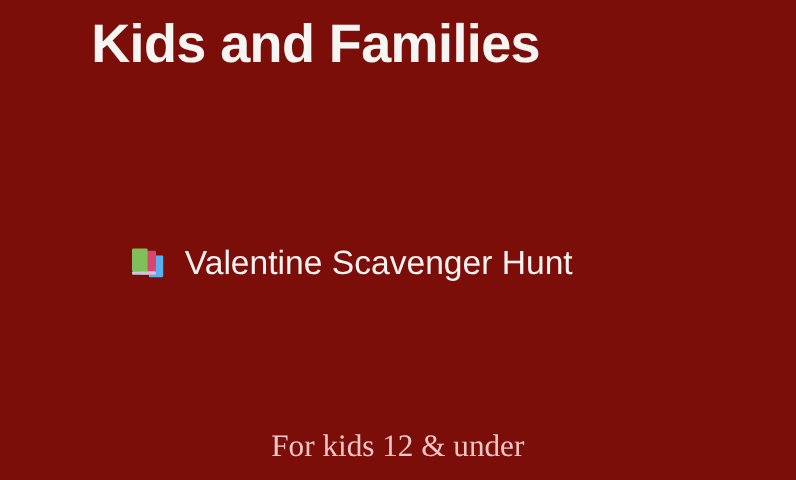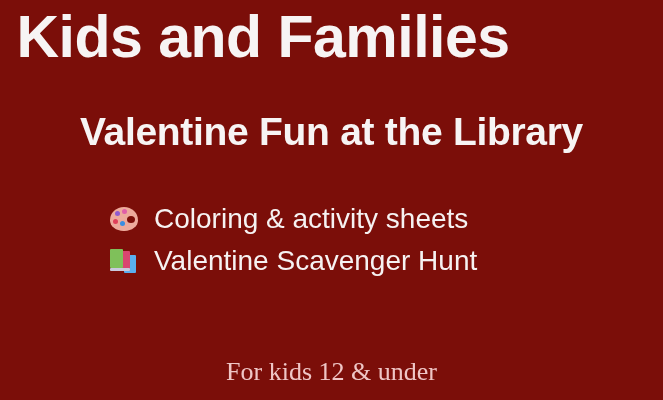--- a/index.html
+++ b/index.html
@@ -21,21 +21,21 @@
     box-sizing: border-box;
   }
   .title {
     position: absolute;
     top: 4px;
     left: 0;
     width: 526px;
     text-align: center;
     font-family: "Liberation Sans", sans-serif;
     font-weight: bold;
-    font-size: 59px;
+    font-size: 45px;
     line-height: 66px;
     letter-spacing: -0.5px;
     color: #f7f4f4;
     white-space: nowrap;
   }
   .subtitle {
     position: absolute;
     top: 107px;
     left: 0;
     width: 663px;
@@ -161,36 +161,23 @@
     transform-origin: top center;
   }
 </style>
 </head>
 <body>
 
 <div class="poster">
 
   <div class="title">Kids and Families</div>
 
-  <div class="subtitle">Valentine Fun at the Library</div>
 
   <ul class="bullet-list">
 
-    <li class="bullet-item">
-      <span class="bullet-icon">
-        <span class="ico-palette">
-          <span class="thumb"></span>
-          <span class="dot d1"></span>
-          <span class="dot d2"></span>
-          <span class="dot d3"></span>
-          <span class="dot d4"></span>
-        </span>
-      </span>
-      <span class="bullet-label">Coloring &amp; activity sheets</span>
-    </li>
 
     <li class="bullet-item">
       <span class="bullet-icon">
         <span class="ico-books">
           <span class="bk b-blue"></span>
           <span class="bk b-pink"></span>
           <span class="bk b-green"></span>
           <span class="bk b-edge"></span>
         </span>
       </span>

